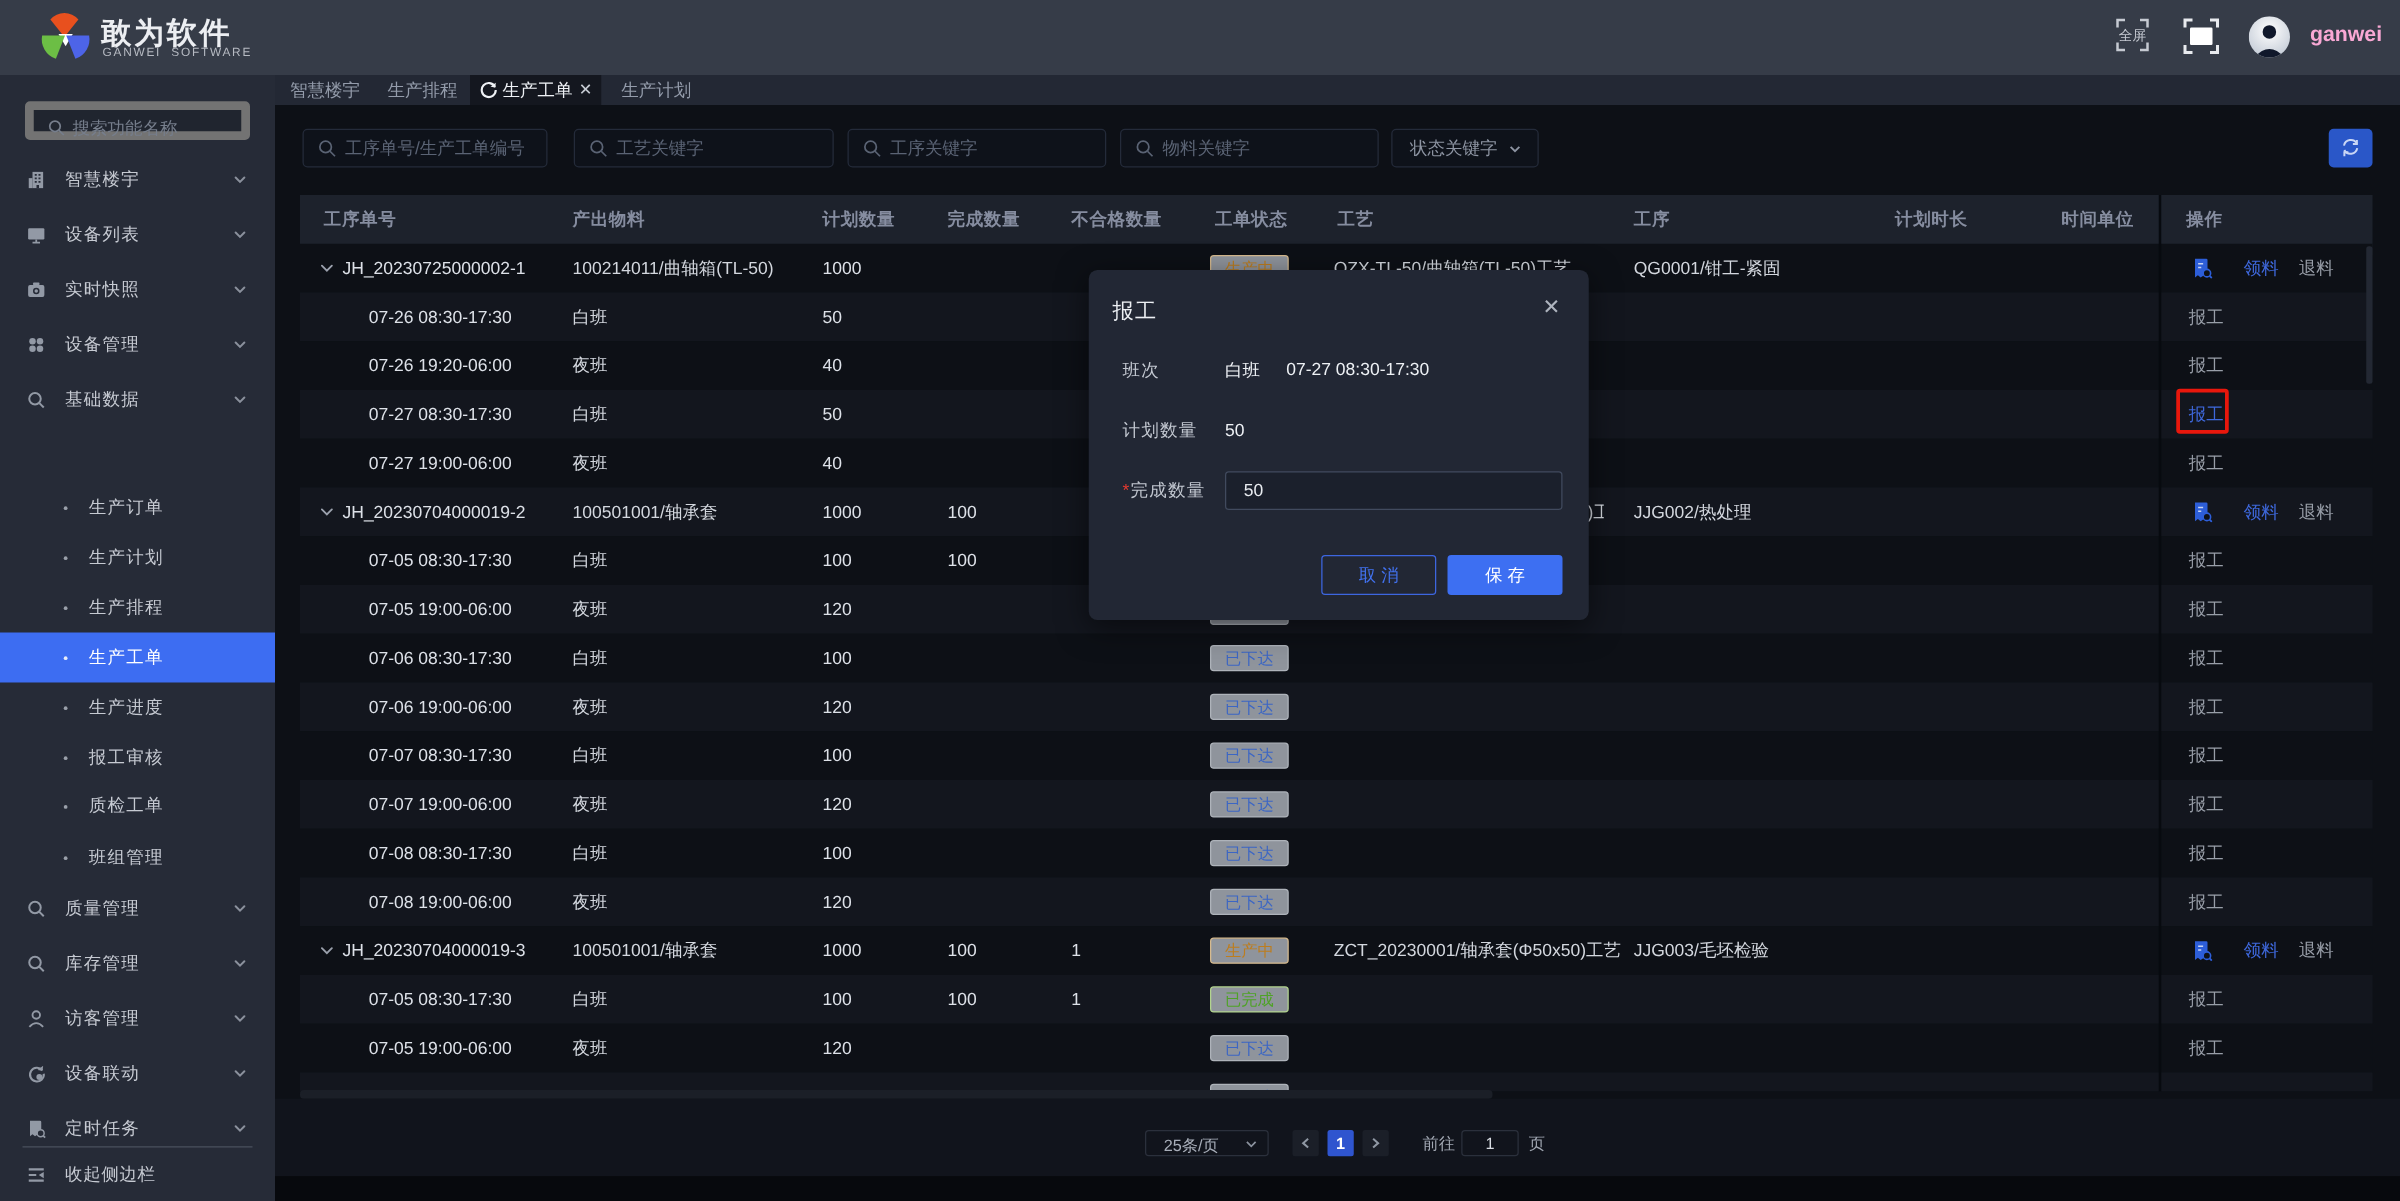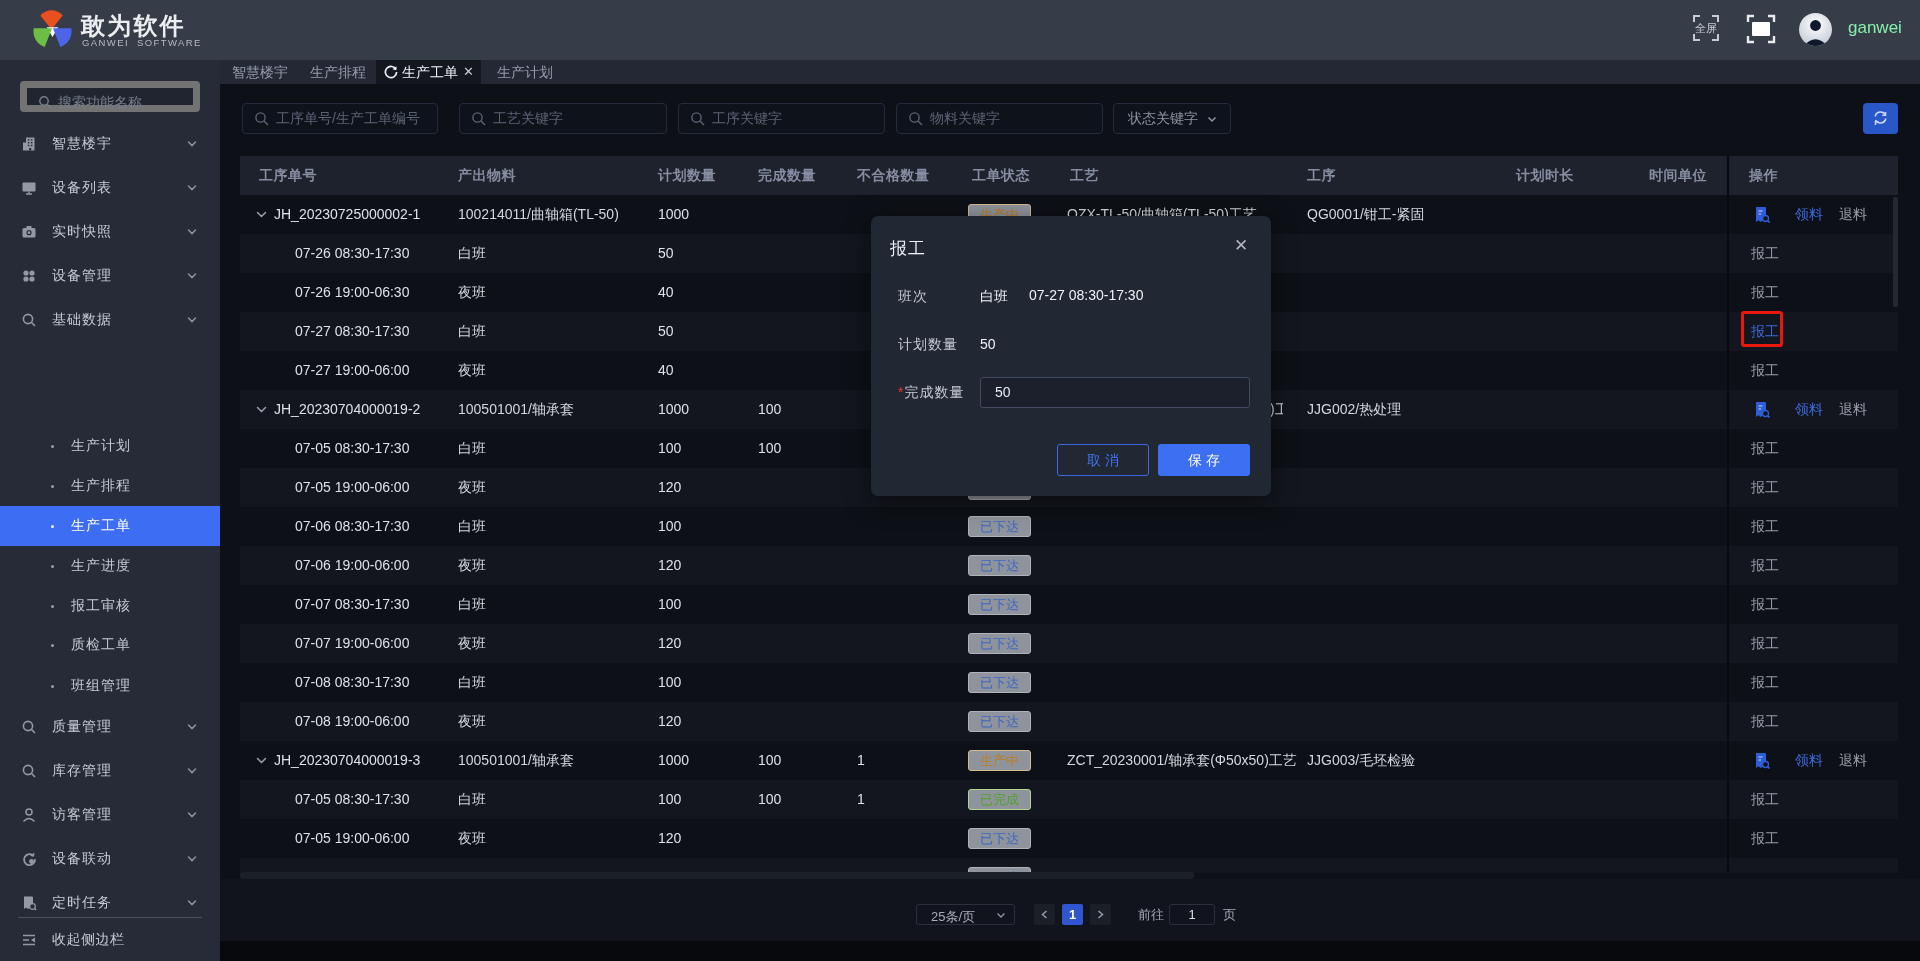--- a/index.html
+++ b/index.html
@@ -6,21 +6,21 @@
 * { margin:0; padding:0; box-sizing:border-box; }
 html,body { width:1920px; height:961px; overflow:hidden; background:#0d1016;
   font-family:"Liberation Sans", sans-serif; }
 #app { position:relative; width:1920px; height:961px; }
 .abs { position:absolute; }
 
 #header { position:absolute; left:0; top:0; width:1920px; height:60px; background:#363c48; }
 #logo-text { position:absolute; left:81px; top:10px; color:#eceef2; font-size:24px; font-weight:bold; letter-spacing:2.2px; }
 #logo-sub { position:absolute; left:82px; top:37px; color:#b6bac2; font-size:9.5px; letter-spacing:1.4px; }
 .hdr-ic { position:absolute; top:14px; }
-#ganwei { position:absolute; left:1848px; top:18px; color:#86efac; font-size:17px; }
+#ganwei { position:absolute; left:1848px; top:18px; color:#f9a8d4; font-size:17px;font-weight:bold; }
 
 #sidebar { position:absolute; left:0; top:60px; width:220px; height:901px; background:#262b37; }
 #side-search { position:absolute; left:20px; top:21px; width:180px; height:31px; border:7px solid #737373;
   border-radius:4px; background:#20252f; }
 #side-search span { position:absolute; left:31px; top:6px; color:#767e8c; font-size:14px; }
 .mi { position:absolute; left:0; width:220px; height:44px; }
 .mi .txt { position:absolute; left:52px; top:50%; transform:translateY(-50%); font-size:14px; color:#c6cad2; letter-spacing:1px;}
 .mi .ico { position:absolute; left:21px; top:50%; transform:translateY(-50%); width:16px; height:16px; color:#9299a5; }
 .mi .chev { position:absolute; left:186px; top:50%; transform:translateY(-50%); width:12px; height:12px; color:#8a909c; }
 .smi { position:absolute; left:0; width:220px; height:40px; }
@@ -201,20 +201,24 @@
 <div class="mi" style="top:238px">
         <svg class="ico" width="16" height="16" viewBox="0 0 16 16">
           <circle cx="7" cy="7" r="4.6" fill="none" stroke="currentColor" stroke-width="1.6"></circle>
           <path d="M10.5 10.5 L14 14" stroke="currentColor" stroke-width="1.6"></path>
         </svg>
         <span class="txt">基础数据</span>
         <svg class="chev" viewBox="0 0 12 12">
           <path d="M2.5 4 L6 7.5 L9.5 4" fill="none" stroke="currentColor" stroke-width="1.6" stroke-linecap="round"></path>
         </svg>
       </div>
+<div class="smi" style="top:326px">
+        <span class="dot"></span>
+        <span class="txt">生产订单</span>
+      </div>
 <div class="smi" style="top:366px">
         <span class="dot"></span>
         <span class="txt">生产计划</span>
       </div>
 <div class="smi" style="top:406px">
         <span class="dot"></span>
         <span class="txt">生产排程</span>
       </div>
 <div class="smi sel" style="top:446px">
         <span class="dot"></span>
@@ -385,21 +389,21 @@
       <span class="cell op-b" style="left:1555px">领料</span>
       <span class="cell op-g" style="left:1599px">退料</span>
     </div>
 <div class="row r-l" style="top:234px">
       <span class="cell" style="left:55px">07-26 08:30-17:30</span>
       <span class="cell c-sub" style="left:218px">白班</span>
       <span class="cell" style="left:418px">50</span>
       <span class="cell op-g" style="left:1511px">报工</span>
     </div>
 <div class="row r-d" style="top:273px">
-      <span class="cell" style="left:55px">07-26 19:00-06:30</span>
+      <span class="cell" style="left:55px">07-26 19:20-06:00</span>
       <span class="cell c-sub" style="left:218px">夜班</span>
       <span class="cell" style="left:418px">40</span>
       <span class="cell op-g" style="left:1511px">报工</span>
     </div>
 <div class="row r-l" style="top:312px">
       <span class="cell" style="left:55px">07-27 08:30-17:30</span>
       <span class="cell c-sub" style="left:218px">白班</span>
       <span class="cell" style="left:418px">50</span>
       <span class="cell op-b" style="left:1511px">报工</span>
     </div>

